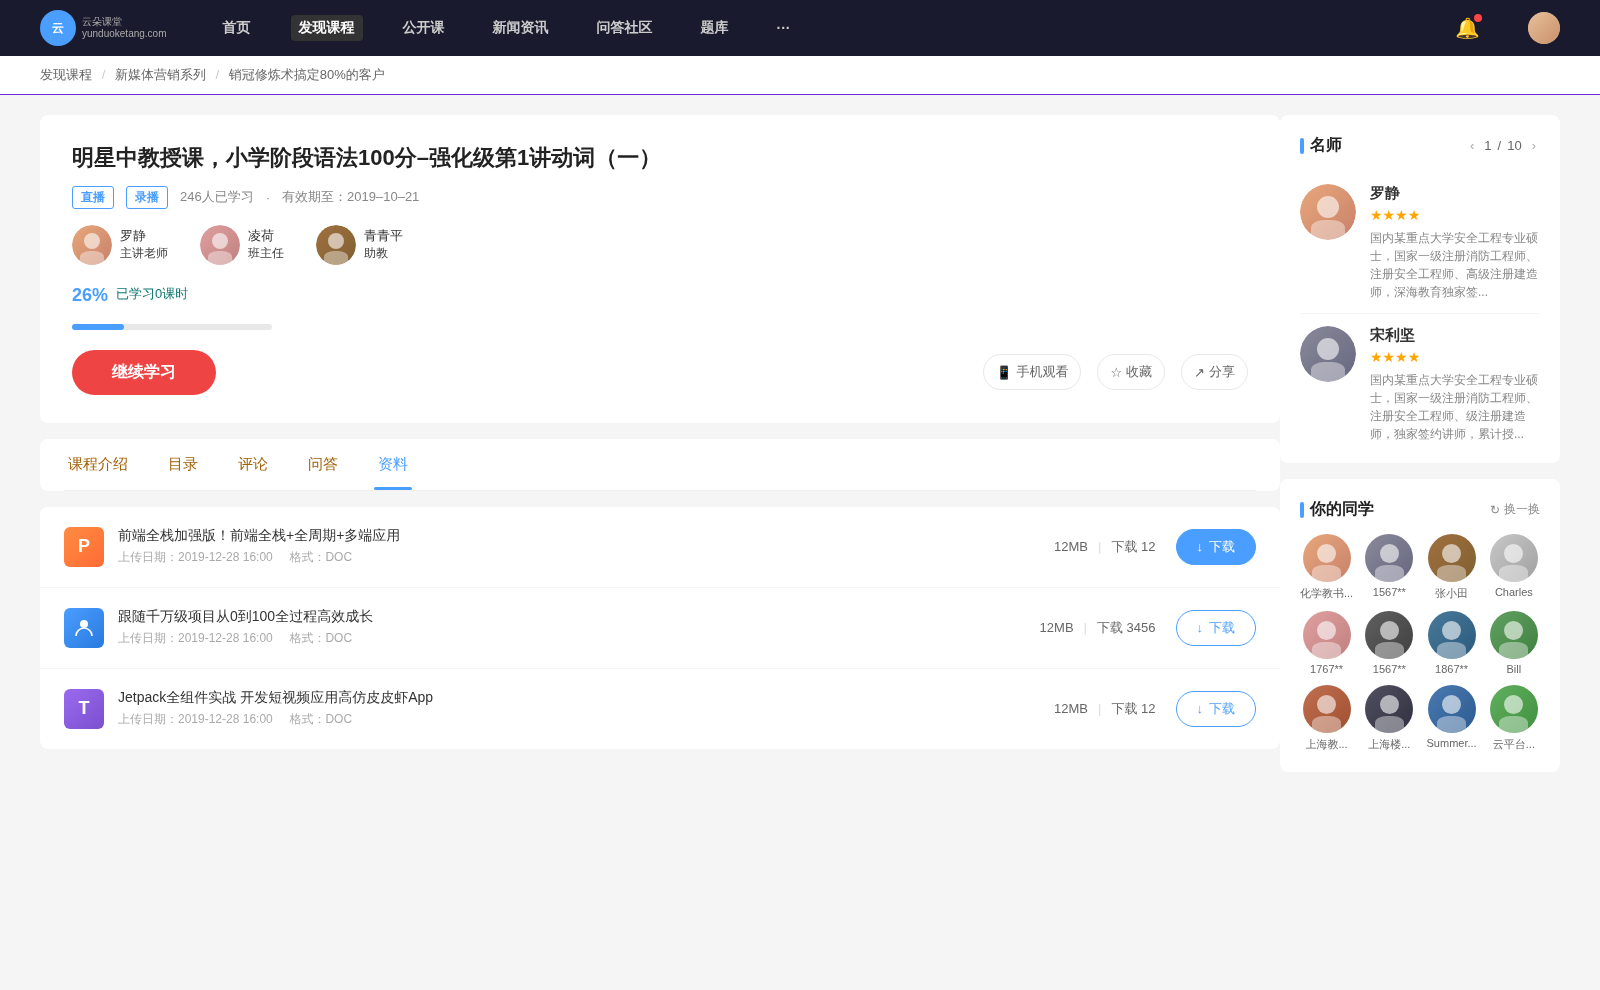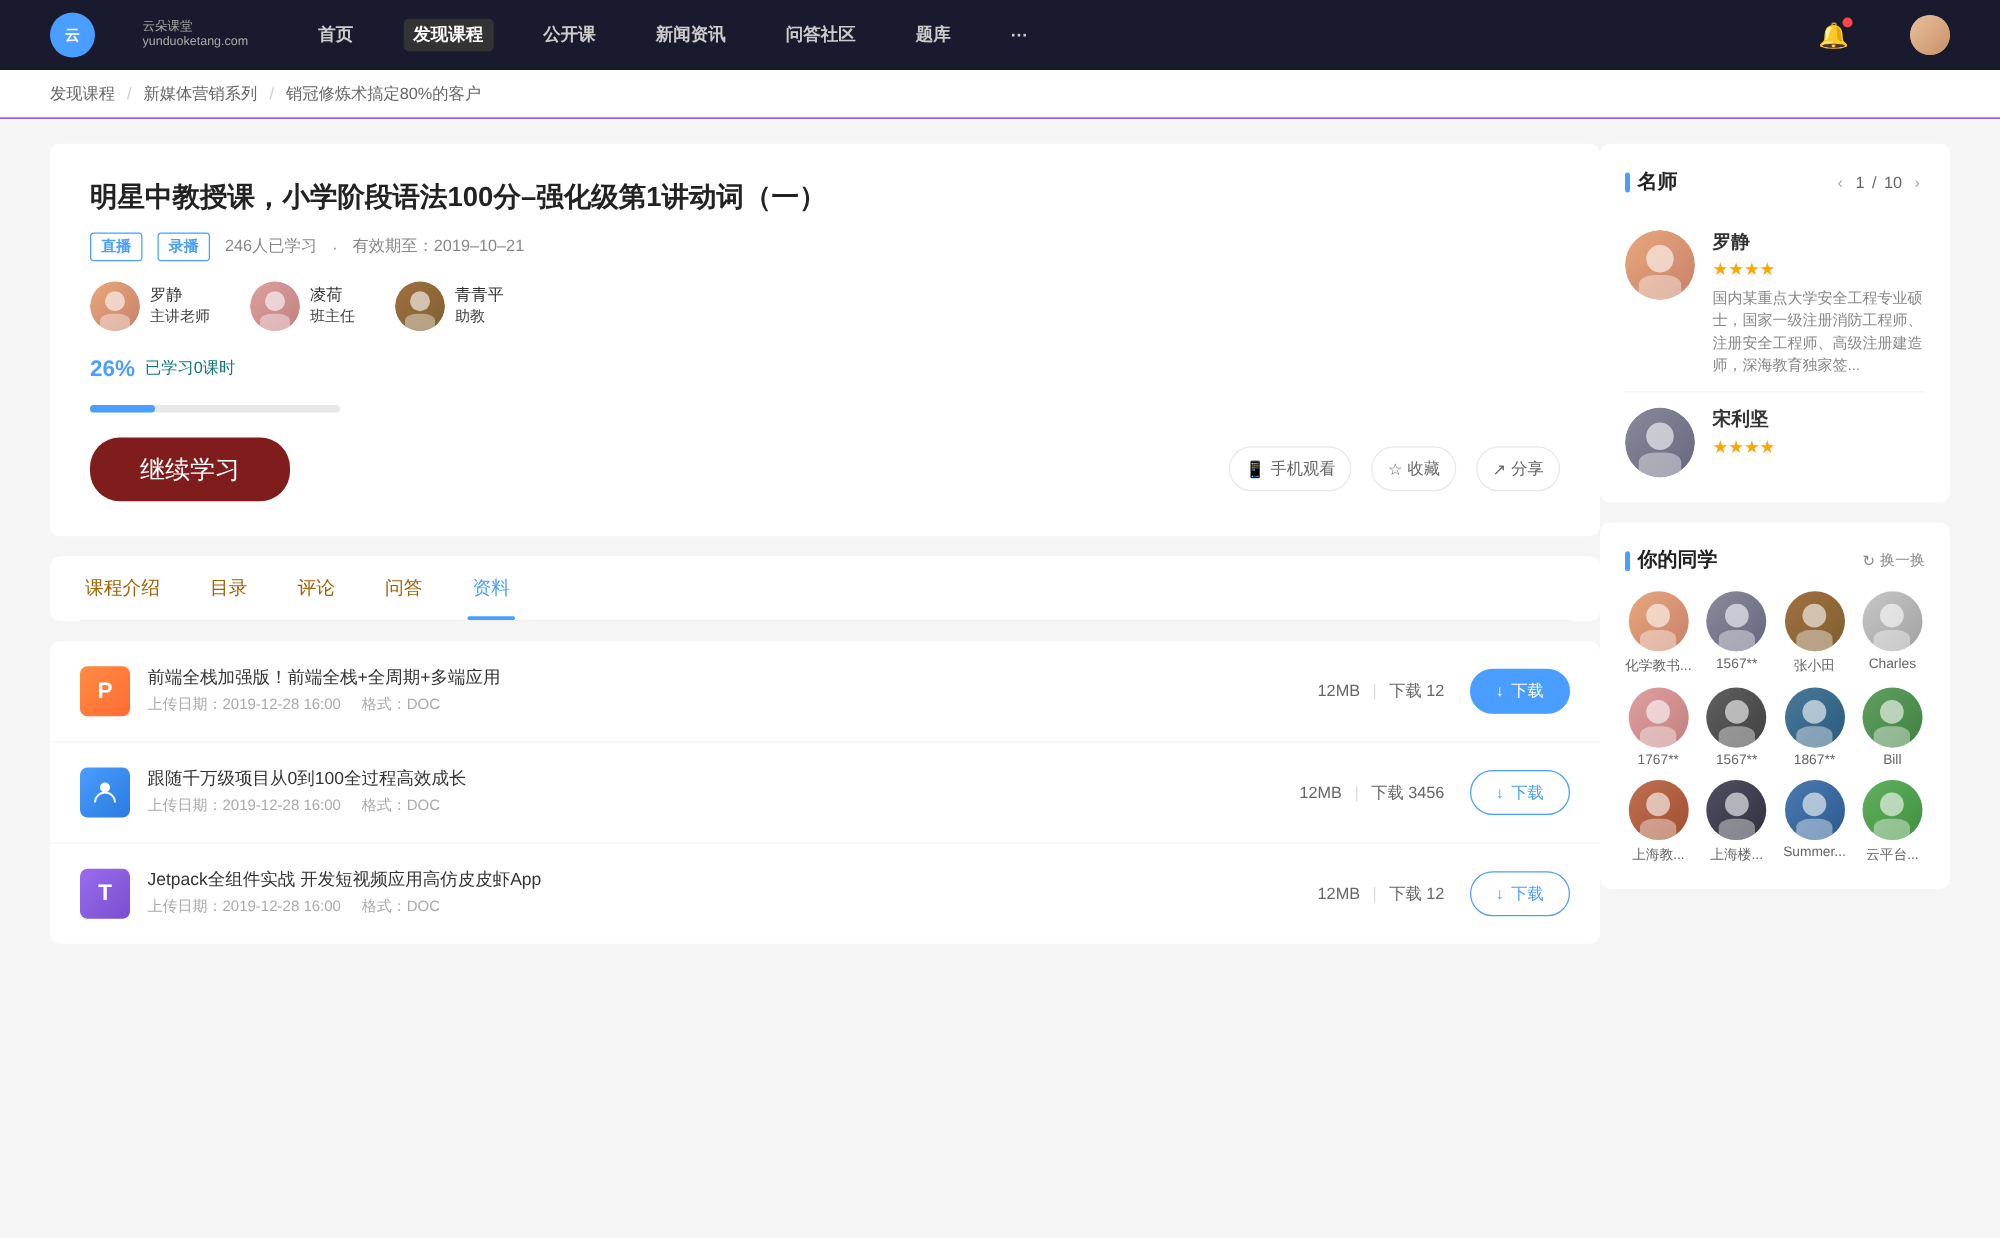--- a/index.html
+++ b/index.html
@@ -3,21 +3,21 @@
   <meta charset="utf-8">
   <style>
     * { box-sizing: border-box; margin: 0; padding: 0; }
     body { font-family: -apple-system, BlinkMacSystemFont, "PingFang SC", "Microsoft YaHei", sans-serif; background: #f5f5f5; font-size: 14px; color: #333; }
 
     
     .navbar { background: #1a1a2e; height: 56px; display: flex; align-items: center; padding: 0 40px; gap: 32px; }
     .navbar-logo { display: flex; align-items: center; gap: 6px; margin-right: 16px; }
     .logo-icon { width: 36px; height: 36px; background: #4a9eff; border-radius: 50%; display: flex; align-items: center; justify-content: center; color: white; font-weight: bold; font-size: 12px; }
     .logo-text { color: white; font-size: 13px; line-height: 1.2; }
-    .logo-text span { display: block; font-size: 10px; color: #aaa; margin-left: 32px; }
+    .logo-text span { display: block; font-size: 10px; color: #aaa; }
     .nav-item { color: #ccc; font-size: 14px; cursor: pointer; padding: 4px 8px; white-space: nowrap; font-weight: bold; }
     .nav-item.active { color: white; background: #333; border-radius: 4px; }
     .nav-spacer { flex: 1; }
     .nav-bell { color: #ccc; font-size: 20px; cursor: pointer; position: relative; }
     .nav-bell-dot { position: absolute; top: -2px; right: -2px; width: 8px; height: 8px; background: #ff4444; border-radius: 50%; }
     .nav-avatar { width: 32px; height: 32px; border-radius: 50%; background: #c8a882; overflow: hidden; display: flex; align-items: center; justify-content: center; margin-left: 16px; cursor: pointer; }
     .nav-avatar-img { width: 100%; height: 100%; background: linear-gradient(135deg, #e8c09a, #c8906a); border-radius: 50%; }
 
     
     .breadcrumb { background: white; padding: 10px 40px; font-size: 13px; color: #666; border-bottom: 1px solid #6d28d9; }
@@ -45,21 +45,21 @@
     .teacher-info { display: flex; flex-direction: column; }
     .teacher-name { font-size: 13px; font-weight: 500; color: #333; }
     .teacher-role { font-size: 12px; color: #404040; }
     .progress-section { margin-bottom: 20px; }
     .progress-label { display: flex; align-items: flex-start; gap: 8px; margin-bottom: 18px; }
     .progress-pct { font-size: 18px; font-weight: bold; color: #4a9eff; }
     .progress-desc { font-size: 13px; color: #0f766e; }
     .progress-bar-bg { width: 200px; height: 6px; background: #e8e8e8; border-radius: 3px; }
     .progress-bar-fill { height: 6px; background: #4a9eff; border-radius: 3px; }
     .action-row { display: flex; align-items: center; gap: 16px; }
-    .btn-primary { background: #7f1d1d; color: white; border: none; border-radius: 24px; padding: 12px 40px; font-size: 20px; cursor: pointer; font-weight: 400; }
+    .btn-primary { background: #ef4444; color: white; border: none; border-radius: 24px; padding: 12px 40px; font-size: 16px; cursor: pointer; font-weight: 700; }
     .action-btns { display: flex; gap: 16px; margin-left: auto; }
     .action-btn { display: flex; align-items: center; gap: 4px; color: #666; font-size: 13px; cursor: pointer; padding: 8px 12px; border: 1px solid #e8e8e8; border-radius: 20px; background: white; }
 
     
     .tabs-card { background: white; border-radius: 8px; padding: 0 24px; margin-bottom: 16px; }
     .tabs-row { display: flex; gap: 32px; border-bottom: 1px solid #f0f0f0; }
     .tab-item { padding: 16px 4px; font-size: 15px; color: #a16207; cursor: pointer; position: relative; white-space: nowrap; }
     .tab-item.active { color: #4a9eff; }
     .tab-item.active::after { content: ''; position: absolute; bottom: 0; left: 0; right: 0; height: 3px; background: #4a9eff; border-radius: 2px; }
 
@@ -363,20 +363,21 @@
           <div class="teacher-card-avatar-img av-2" style="width:56px;height:56px;border-radius:50%;display:flex;align-items:center;justify-content:flex-end;flex-direction:column;overflow:hidden;">
             <div class="person-silhouette">
                 <div class="person-head"></div>
                 <div class="person-body"></div>
               </div>
           </div>
         </div>
         <div class="teacher-card-info">
           <div class="teacher-card-name">宋利坚</div>
           <div class="stars">★★★★</div>
+          <div class="teacher-card-desc">国内某重点大学安全工程专业硕士，国家一级注册消防工程师、注册安全工程师、级注册建造师，独家签约讲师，累计授...</div>
         </div>
       </div>
     </div>
 
     <div class="sidebar-card">
       <div class="classmates-header">
         <div class="sidebar-title">你的同学</div>
         <div class="refresh-btn">
           <span>↻</span>
           <span>换一换</span>

